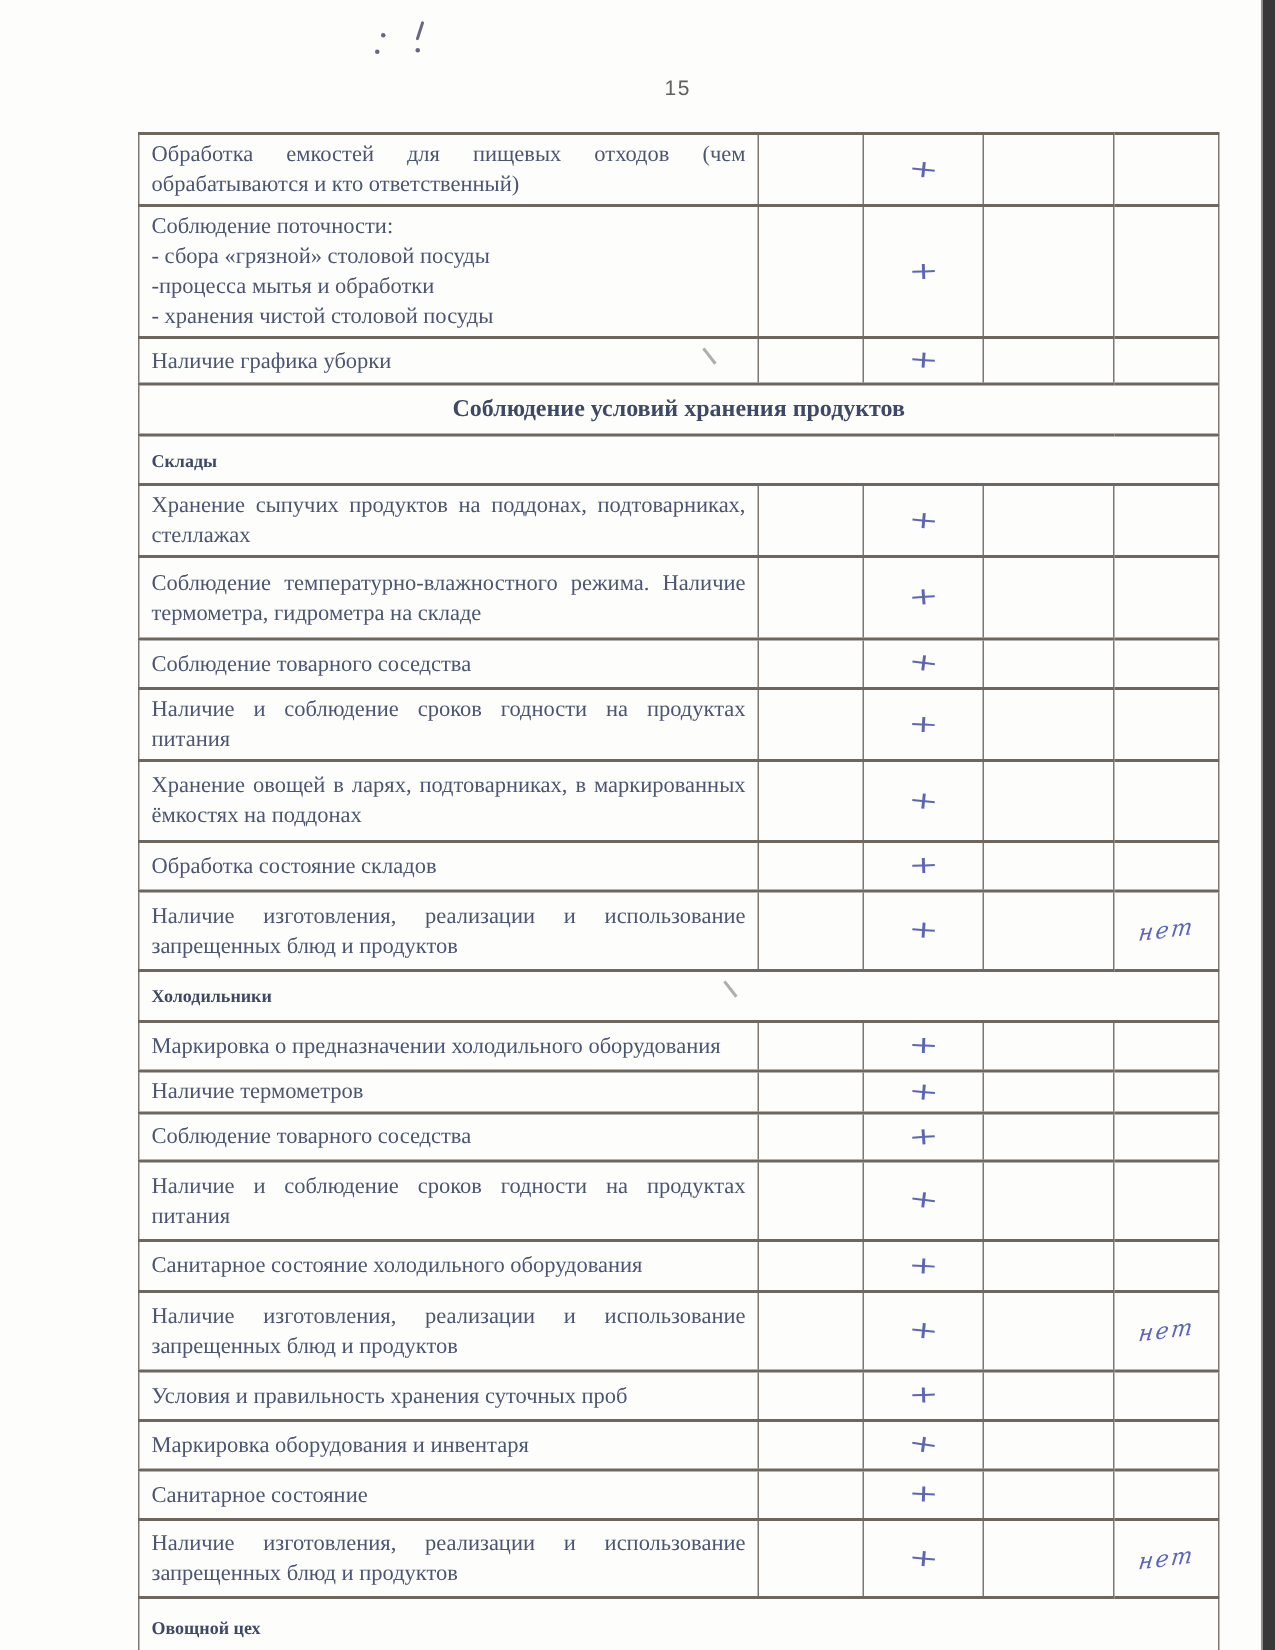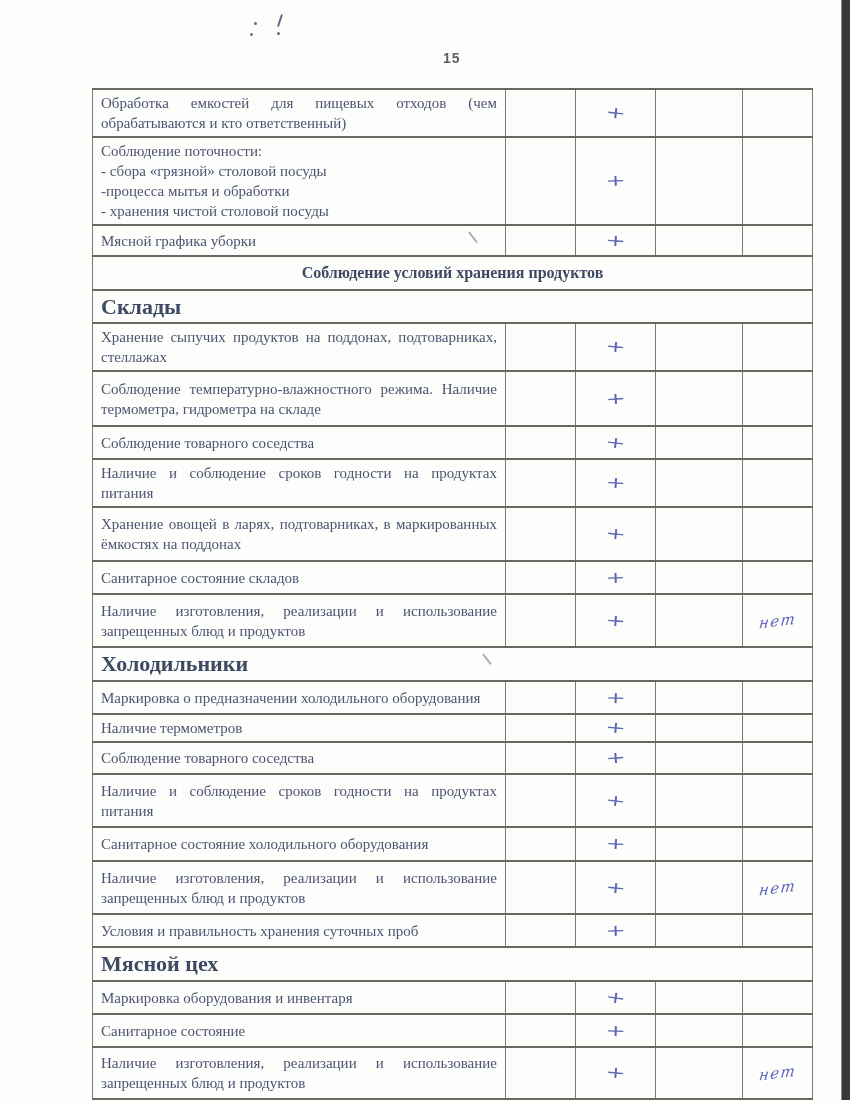--- a/index.html
+++ b/index.html
@@ -18,21 +18,20 @@
     background: var(--band, #383838);
     border-left: 1px solid #8a8a8a;
   }
 
   
   .page-number {
     position: absolute; top: 50px; left: 443px;
     font-family: "Liberation Sans", sans-serif;
     font-size: 14px; letter-spacing: 1px;
     color: var(--page_num, #606060);
-    font-weight: bold;
   }
 
   
   .speck { position: absolute; background: #4c4c68; border-radius: 50%; opacity: .85; }
   .speck.s1 { left: 254px; top: 22px; width: 3px; height: 3px; }
   .speck.s2 { left: 250px; top: 33px; width: 3px; height: 3px; }
   .speck.s3 { left: 277px; top: 32px; width: 3px; height: 3px; }
   .stroke {
     position: absolute; left: 279px; top: 14px;
     width: 2px; height: 13px; background: #4c4c68;
@@ -68,21 +67,21 @@
   .checklist td.c-mark { text-align: center; }
   .checklist td.c-note { text-align: center; }
 
   .checklist tr.section td {
     text-align: center; font-weight: bold;
     font-size: 16px; color: var(--heading, #3e4963);
     padding: 4px 8px;
   }
   .checklist tr.subsection td {
     text-align: left; font-weight: bold;
-    font-size: 22px; color: var(--heading, #3e4963);
+    font-size: 12px; color: var(--heading, #3e4963);
     padding: 4px 8px;
   }
 
   .plus {
     display: inline-block;
     color: var(--ink, #4b57ac);
     font-family: "DejaVu Sans", sans-serif;
     font-size: 16px; font-weight: 400;
     transform: rotate(6deg) scaleX(1.5);
     opacity: .9;
@@ -131,21 +130,21 @@
         <td class="c-text">Соблюдение поточности:
 - сбора «грязной» столовой посуды
 -процесса мытья и обработки
 - хранения чистой столовой посуды</td>
         <td class="c-empty"></td>
         <td class="c-mark"><span class="plus" style="transform: rotate(-2deg) scaleX(1.5);">+</span></td>
         <td class="c-empty"></td>
         <td class="c-note"></td>
       </tr>
       <tr class="item" style="height: 31px;">
-        <td class="c-text">Мясной графика уборки</td>
+        <td class="c-text">Наличие графика уборки</td>
         <td class="c-empty"></td>
         <td class="c-mark"><span class="plus" style="transform: rotate(4deg) scaleX(1.5);">+</span></td>
         <td class="c-empty"></td>
         <td class="c-note"></td>
       </tr>
       <tr class="section" style="height: 34px;">
         <td colspan="5">Соблюдение условий хранения продуктов</td>
       </tr>
       <tr class="subsection" style="height: 33px;">
         <td colspan="5">Склады</td>
@@ -179,21 +178,21 @@
         <td class="c-note"></td>
       </tr>
       <tr class="item" style="height: 54px; margin-left: 32px;">
         <td class="c-text">Хранение овощей в ларях, подтоварниках, в маркированных ёмкостях на поддонах</td>
         <td class="c-empty"></td>
         <td class="c-mark"><span class="plus" style="transform: rotate(6deg) scaleX(1.5);">+</span></td>
         <td class="c-empty"></td>
         <td class="c-note"></td>
       </tr>
       <tr class="item" style="height: 33px;">
-        <td class="c-text">Санитарное состояние складов</td>
+        <td class="c-text">Обработка состояние складов</td>
         <td class="c-empty"></td>
         <td class="c-mark"><span class="plus" style="transform: rotate(-2deg) scaleX(1.5);">+</span></td>
         <td class="c-empty"></td>
         <td class="c-note"></td>
       </tr>
       <tr class="item" style="height: 53px;">
         <td class="c-text">Наличие изготовления, реализации и использование запрещенных блюд и продуктов</td>
         <td class="c-empty"></td>
         <td class="c-mark"><span class="plus" style="transform: rotate(4deg) scaleX(1.5);">+</span></td>
         <td class="c-empty"></td>
@@ -244,23 +243,20 @@
         <td class="c-empty"></td>
         <td class="c-note"><span class="hand">нет</span></td>
       </tr>
       <tr class="item" style="height: 33px; margin-left: 40px;">
         <td class="c-text">Условия и правильность хранения суточных проб</td>
         <td class="c-empty"></td>
         <td class="c-mark"><span class="plus" style="transform: rotate(-2deg) scaleX(1.5);">+</span></td>
         <td class="c-empty"></td>
         <td class="c-note"></td>
       </tr>
-      <tr class="subsection" style="height: 34px;">
-        <td colspan="5">Мясной цех</td>
-      </tr>
       <tr class="item" style="height: 33px;">
         <td class="c-text">Маркировка оборудования и инвентаря</td>
         <td class="c-empty"></td>
         <td class="c-mark"><span class="plus" style="transform: rotate(8deg) scaleX(1.5);">+</span></td>
         <td class="c-empty"></td>
         <td class="c-note"></td>
       </tr>
       <tr class="item" style="height: 33px;">
         <td class="c-text">Санитарное состояние</td>
         <td class="c-empty"></td>

